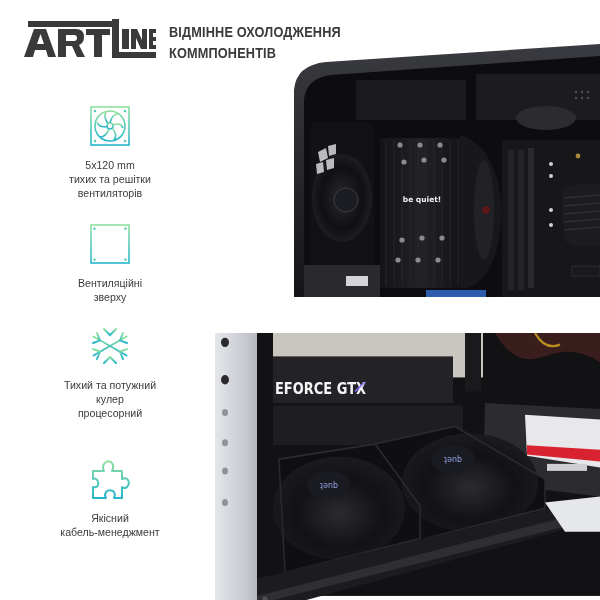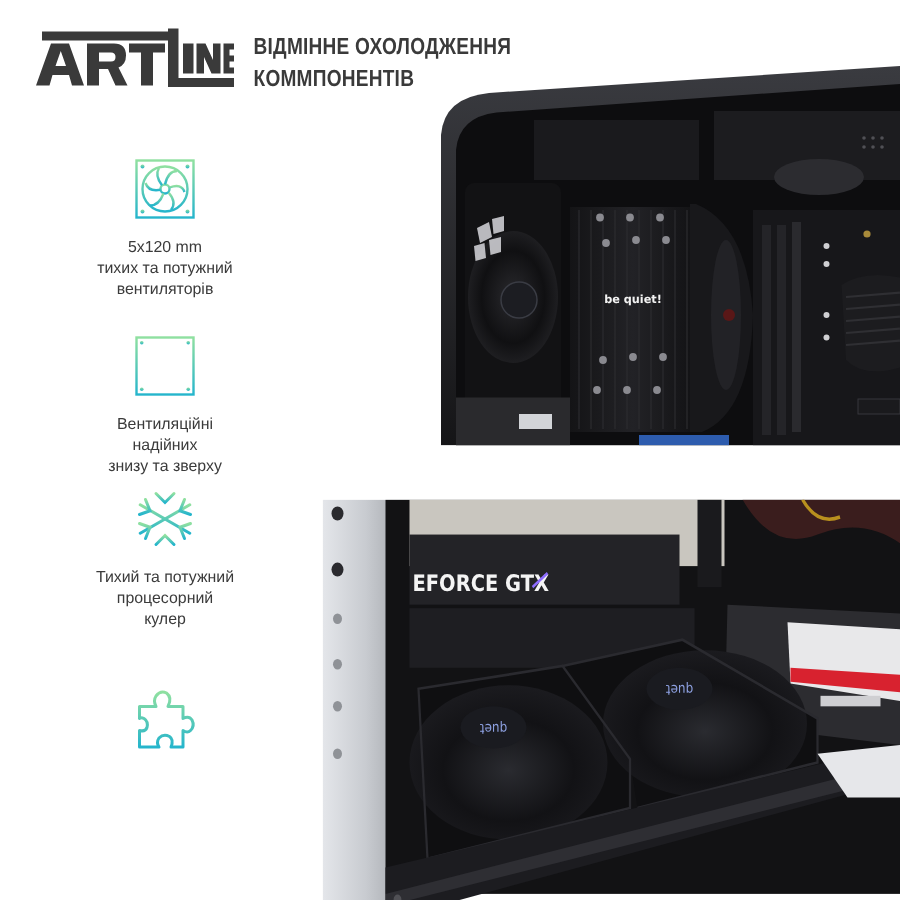--- a/index.html
+++ b/index.html
@@ -80,21 +80,21 @@
     </g>
     <g fill="url(#ig)">
       <circle cx="7" cy="7" r="1.3"></circle>
         <circle cx="37" cy="7" r="1.3"></circle>
       <circle cx="7" cy="37" r="1.3"></circle>
         <circle cx="37" cy="37" r="1.3"></circle>
     </g>
   </svg>
   <div class="caption">
     <div>5x120 mm</div>
-    <div>тихих та потужний</div>
+    <div>тихих та решітки</div>
     <div>вентиляторів</div>
   </div>
 </div>
 
 <div class="feature f2">
   <svg class="icon" viewBox="0 0 44 46">
     <g fill="none" stroke="url(#ig)" stroke-width="1.6">
       <rect x="3" y="3" width="38" height="38"></rect>
     </g>
     <g stroke="url(#ig)" stroke-width="1.3">
@@ -113,50 +113,53 @@
     </g>
     <g fill="url(#ig)">
       <circle cx="6.5" cy="6.5" r="1.2"></circle>
         <circle cx="37.5" cy="6.5" r="1.2"></circle>
       <circle cx="6.5" cy="37.5" r="1.2"></circle>
         <circle cx="37.5" cy="37.5" r="1.2"></circle>
     </g>
   </svg>
   <div class="caption">
     <div>Вентиляційні</div>
-    <div>надійних</div>
-    <div>знизу та зверху</div>
+    <div>зверху</div>
   </div>
 </div>
 
 <div class="feature f3">
   <svg class="icon" viewBox="0 0 44 46">
     <g fill="none" stroke="url(#ig)" stroke-width="2" stroke-linecap="round">
       <line x1="22" y1="3" x2="22" y2="41"></line>
       <line x1="5.5" y1="12.5" x2="38.5" y2="31.5"></line>
       <line x1="5.5" y1="31.5" x2="38.5" y2="12.5"></line>
       <polyline points="16,5 22,11 28,5"></polyline>
       <polyline points="16,39 22,33 28,39"></polyline>
       <polyline points="5,19 12,16.5 9,9"></polyline>
       <polyline points="39,25 32,27.5 35,35"></polyline>
       <polyline points="5,25 12,27.5 9,35"></polyline>
       <polyline points="39,19 32,16.5 35,9"></polyline>
     </g>
   </svg>
   <div class="caption">
     <div>Тихий та потужний</div>
+    <div>кулер</div>
     <div>процесорний</div>
-    <div>кулер</div>
   </div>
 </div>
 
 <div class="feature f4">
   <svg class="icon" viewBox="0 0 44 46">
     <path fill="none" stroke="url(#ig)" stroke-width="2" stroke-linejoin="round" d="M5 14 L16 14 Q14 10 16 7 Q19 3 23 5 Q27 8 24 14 L34 14 L34 22 Q38 20 40 23 Q42 27 39 30 Q37 32 34 30 L34 41 L26 41 Q28 36 25 34 Q21 32 18 35 Q16 38 18 41 L5 41 L5 30 Q9 31 10 28 Q11 24 8 22 Q6 21 5 22 Z"></path>
   </svg>
+  <div class="caption">
+    <div>Якісний</div>
+    <div>кабель-менеджмент</div>
+  </div>
 </div>
 
 <div class="photo photo-top">
   <svg viewBox="0 0 324 257" preserveAspectRatio="none">
     <defs>
       <linearGradient id="caseTop" x1="0" y1="0" x2="0" y2="1">
         <stop offset="0" stop-color="#3a3b40"></stop>
           <stop offset="1" stop-color="#151517"></stop>
       </linearGradient>
       <radialGradient id="fanR" cx="0.5" cy="0.5" r="0.5">

